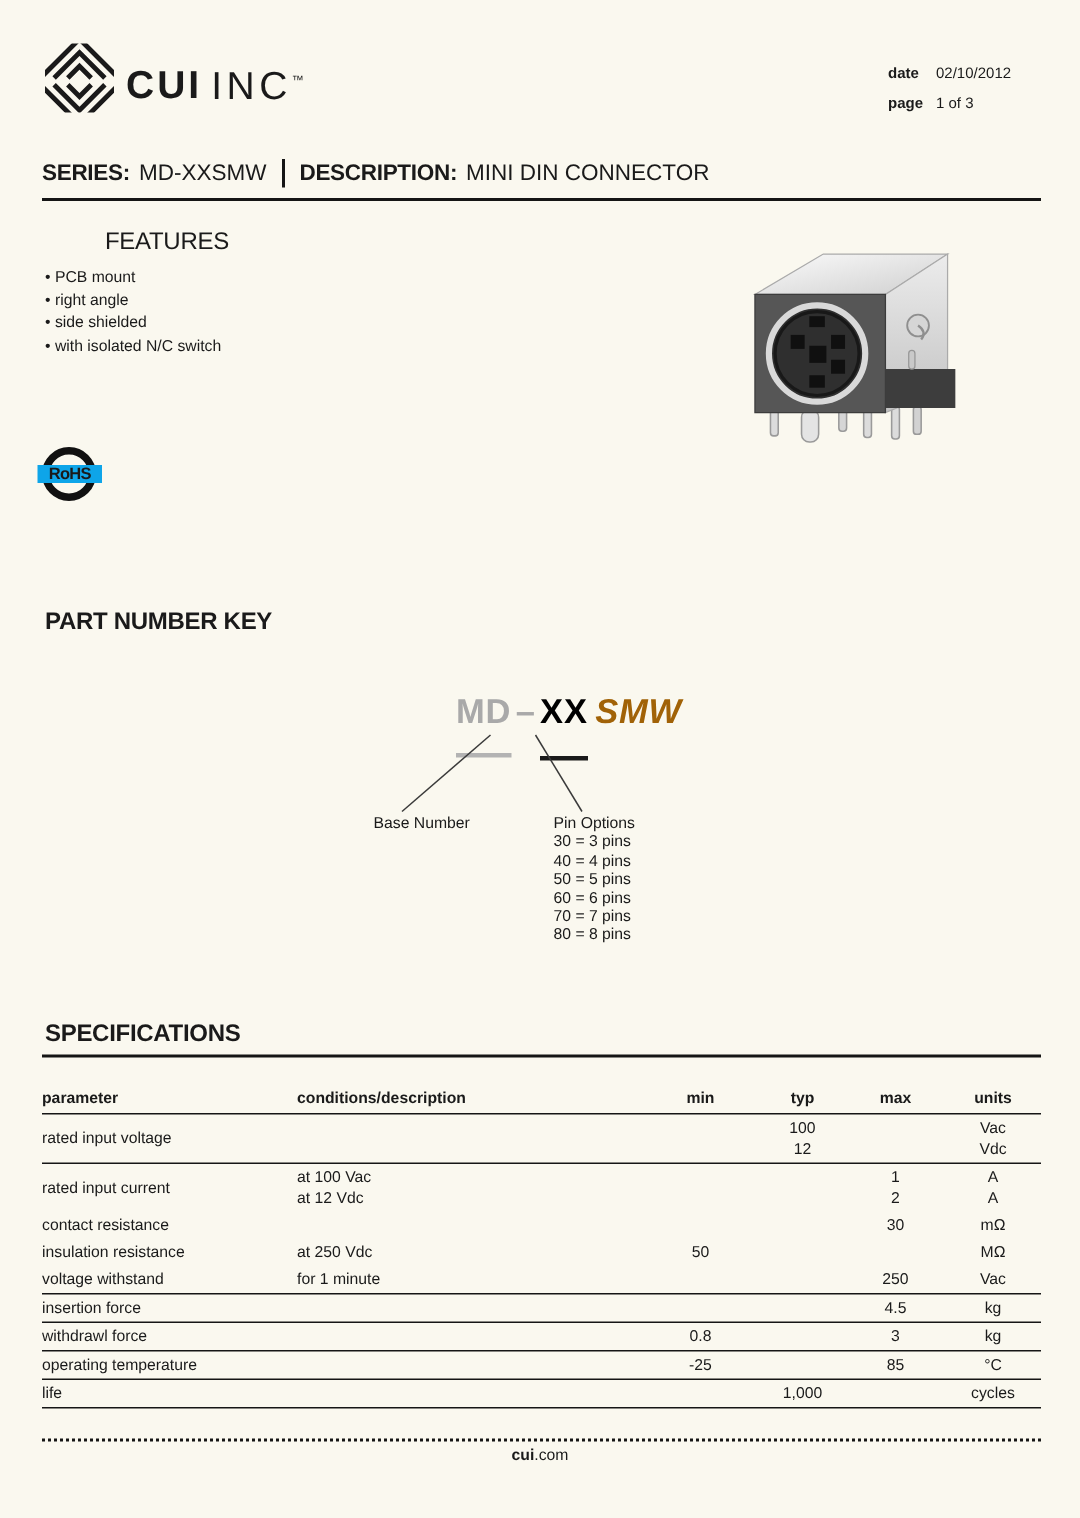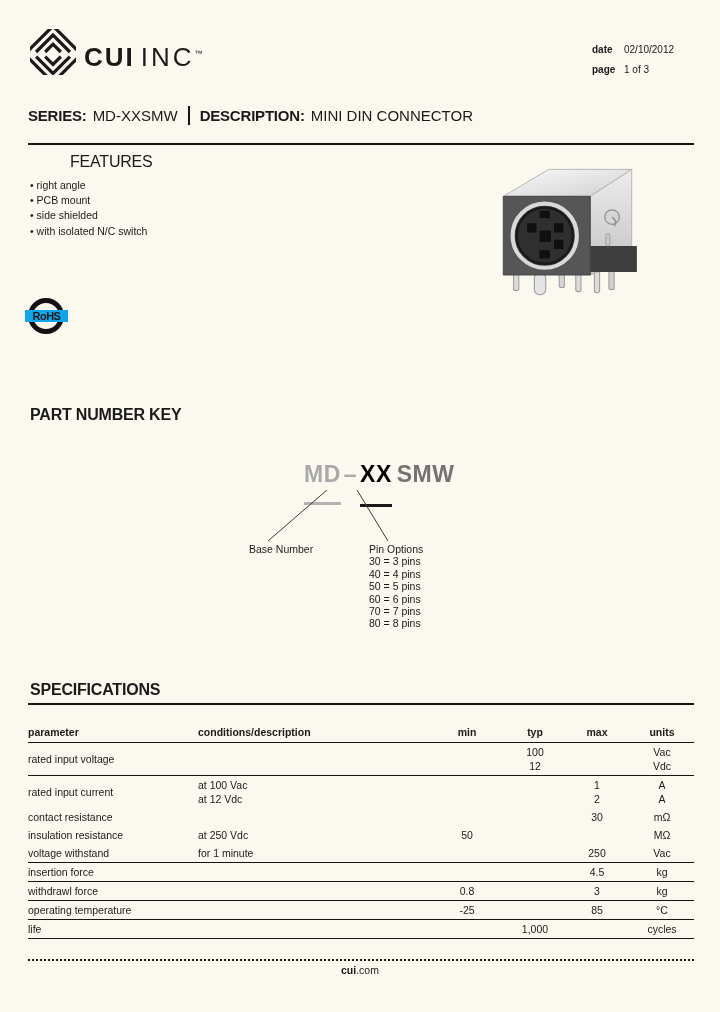--- a/index.html
+++ b/index.html
@@ -12,21 +12,21 @@
   .brand .cui { font-weight:bold; letter-spacing:2px; }
   .brand .inc { font-weight:normal; margin-left:6px; letter-spacing:3px; }
   .brand .tm { font-size:8px; vertical-align:super; letter-spacing:0; }
   .meta { position:absolute; left:592px; top:40px; font-size:10px; line-height:20px; }
   .meta-row { display:flex; }
   .meta-label { font-weight:bold; width:32px; }
   .meta-value { }
 
   
   .title-bar { position:absolute; left:28px; top:106px; width:666px; border-bottom:2px solid #151515;
-               padding-bottom:18px; font-size:15px; display:flex; align-items:center; white-space:nowrap; }
+               padding-bottom:7px; font-size:15px; display:flex; align-items:center; white-space:nowrap; }
   .title-bar .lbl { font-weight:bold; letter-spacing:-0.2px; }
   .title-bar .val { margin-left:6px; }
   .vdiv { display:inline-block; width:2px; height:19px; background:#151515; margin:0 10px; }
 
   
   .features { position:absolute; left:30px; top:153px; width:300px; }
   .features-heading { font-size:16px; font-weight:normal; letter-spacing:-0.2px;padding-left:40px; }
   .features-list { margin-top:7px; }
   .feature-item { font-size:10.5px; line-height:15.2px; }
   .feature-item::before { content:"• "; }
@@ -39,21 +39,21 @@
   .rohs-circle { position:absolute; left:0; top:0; width:26px; height:26px; border:5px solid #111; border-radius:50%; }
   .rohs-band { position:absolute; left:-3px; top:12px; width:43px; height:12px; background:#0ea5e9; line-height:12px;
                text-align:center; font-size:11px; font-weight:bold; letter-spacing:-0.5px; }
 
   
   .pnk-heading { position:absolute; left:30px; top:406px; font-size:16px; font-weight:bold; letter-spacing:-0.2px; }
   .pn-line { position:absolute; left:304px; top:461px; font-size:23px; font-weight:bold; white-space:nowrap; letter-spacing:0.5px; }
   .pn-base   { color:#a9a9a9; border-bottom:3px solid #b3b3b3; padding-bottom:15px; }
   .pn-dash   { color:#a9a9a9; margin:0 3px; }
   .pn-code   { color:#000000; border-bottom:3px solid #1a1a1a; padding-bottom:17px; }
-  .pn-suffix { color:#737373; margin-left:5px; }
+  .pn-suffix { color:#a16207; margin-left:5px;font-style:italic; }
   .pn-lines-svg { position:absolute; left:245px; top:487px; width:170px; height:58px; }
   .pn-base-label { position:absolute; left:249px; top:543px; font-size:10.5px; }
   .pin-options { position:absolute; left:369px; top:543px; font-size:10.5px; line-height:12.4px; }
   .pin-options-label { }
   .pin-option { }
 
   
   .spec-heading { position:absolute; left:30px; top:681px; font-size:16px; font-weight:bold; letter-spacing:-0.2px; }
   .spec-table { position:absolute; left:28px; top:703px; width:666px; }
   .spec-head, .spec-row { display:grid; grid-template-columns:170px 230px 78px 58px 66px 64px; }
@@ -103,22 +103,22 @@
     <span class="lbl">SERIES:</span>
     <span class="val">MD-XXSMW</span>
     <span class="vdiv"></span>
     <span class="lbl">DESCRIPTION:</span>
     <span class="val">MINI DIN CONNECTOR</span>
   </div>
 
   <div class="features">
     <div class="features-heading">FEATURES</div>
     <div class="features-list">
+        <div class="feature-item">PCB mount</div>
         <div class="feature-item">right angle</div>
-        <div class="feature-item">PCB mount</div>
         <div class="feature-item">side shielded</div>
         <div class="feature-item">with isolated N/C switch</div>
       </div>
   </div>
 
   <svg class="product" viewBox="0 0 140 130">
     <defs>
       <linearGradient id="gTop" x1="0" y1="0" x2="1" y2="1">
         <stop offset="0" stop-color="#fbfbfb"></stop>
           <stop offset="1" stop-color="#cfcfcf"></stop>

